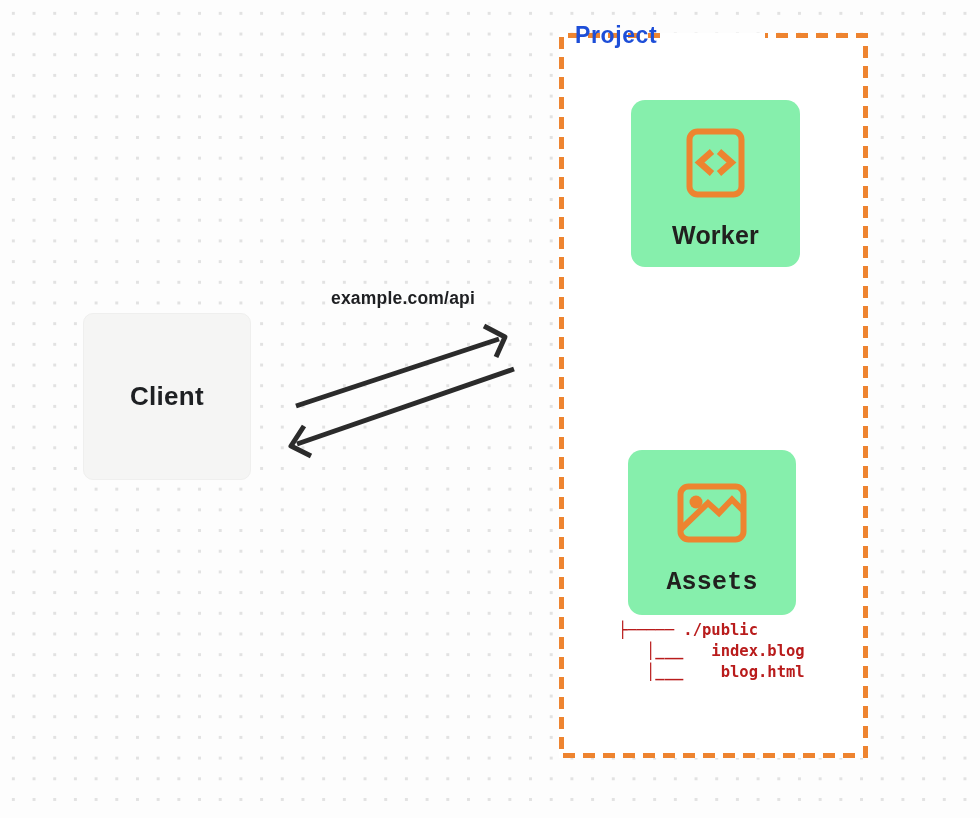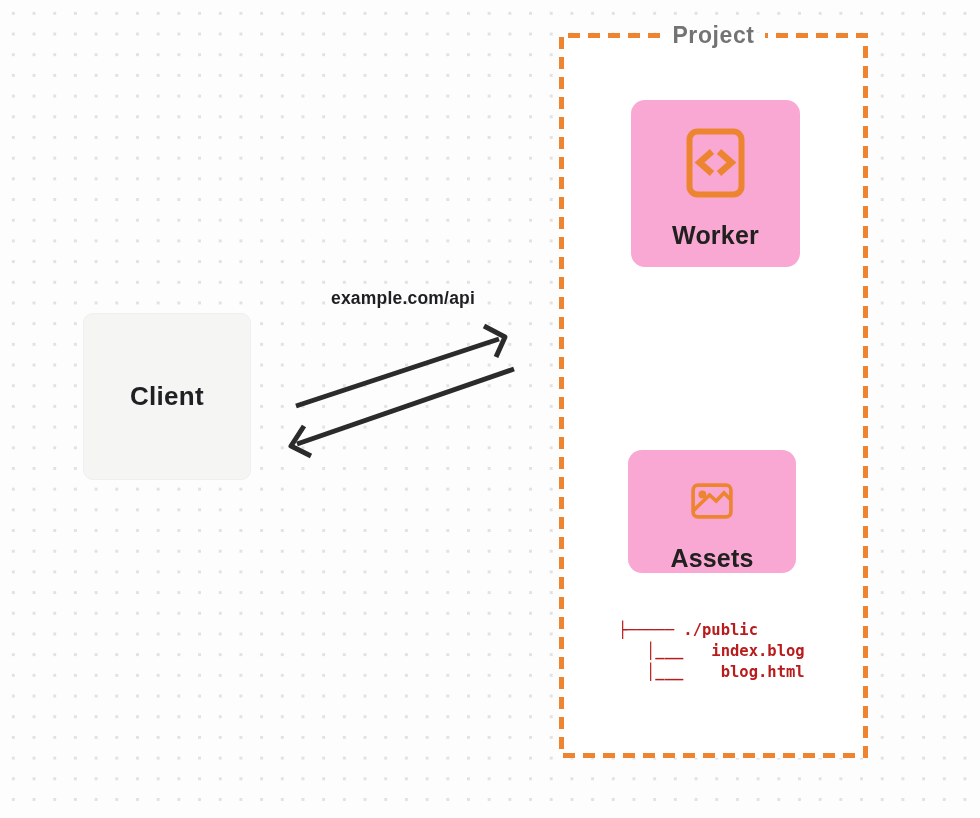--- a/index.html
+++ b/index.html
@@ -47,35 +47,35 @@
   
   .project {
     position: absolute;
     left: 559px; top: 33px;
     width: 309px; height: 725px;
     background: #ffffff;
   }
   .project-border { position: absolute; left: 0; top: 0; }
   .project-title {
     position: absolute;
-    top: -11px; left: 0; width: 100%;
-    text-align: center;
+    top: -11px; left: 16px; width: 100%;
+    text-align: left;
     font-size: 23px; font-weight: 700;
-    color: #737373; letter-spacing: 0.6px;
+    color: #1d4ed8; letter-spacing: 0.6px;
   }
 
   
   .card {
     position: absolute;
-    background: #f9a8d4;
+    background: #86efac;
     border-radius: 14px;
     display: flex; flex-direction: column; align-items: center;
   }
   .card.worker { left: 72px; top: 67px; width: 169px; height: 167px; padding-top: 28px; }
-  .card.assets { left: 69px; top: 417px; width: 168px; height: 123px; padding-top: 33px; }
+  .card.assets { left: 69px; top: 417px; width: 168px; height: 165px; padding-top: 33px; font-family: Liberation Mono, monospace; }
   .card-label {
     font-size: 25px; font-weight: 700; color: #21201f; letter-spacing: 0.2px;
   }
   .card.worker .card-label { margin-top: 23px; }
   .card.assets .card-label { margin-top: 25px; }
 
   
   .file-tree {
     position: absolute;
     left: 59px; top: 587px;

